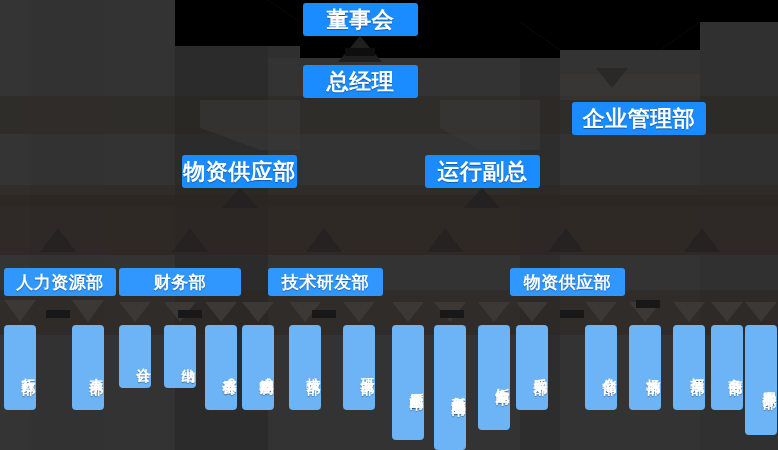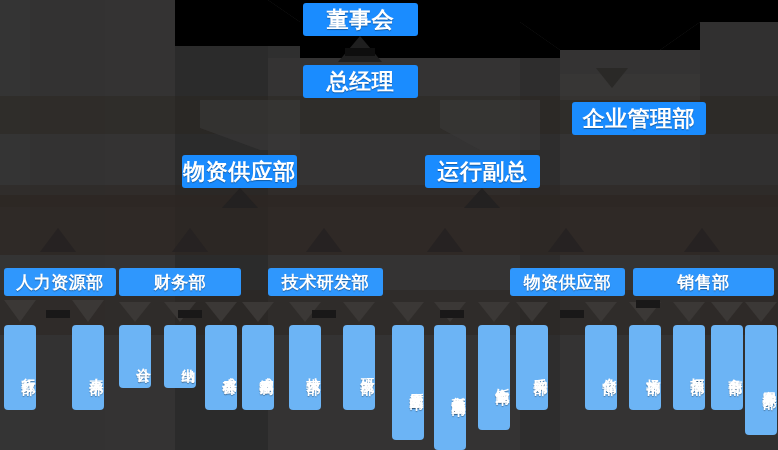--- a/index.html
+++ b/index.html
@@ -163,23 +163,20 @@
 
   <div class="node lvl-dept" style="left:268px;top:256px;width:115px;">
     <span>技术研发部</span>
   </div>
 
 
   <div class="node lvl-dept" style="left:510px;top:256px;width:115px;">
     <span>物资供应部</span>
   </div>
 
-  <div class="node lvl-dept" style="left:633px;top:256px;width:141px;">
-    <span>销售部</span>
-  </div>
 
   <div class="node lvl-unit" style="left:4px;top:325px;width:32px;height:85px;">
     <span>行政部</span>
   </div>
 
   <div class="node lvl-unit" style="left:72px;top:325px;width:32px;height:85px;">
     <span>人事部</span>
   </div>
 
   <div class="node lvl-unit" style="left:119px;top:325px;width:32px;height:63px;">

